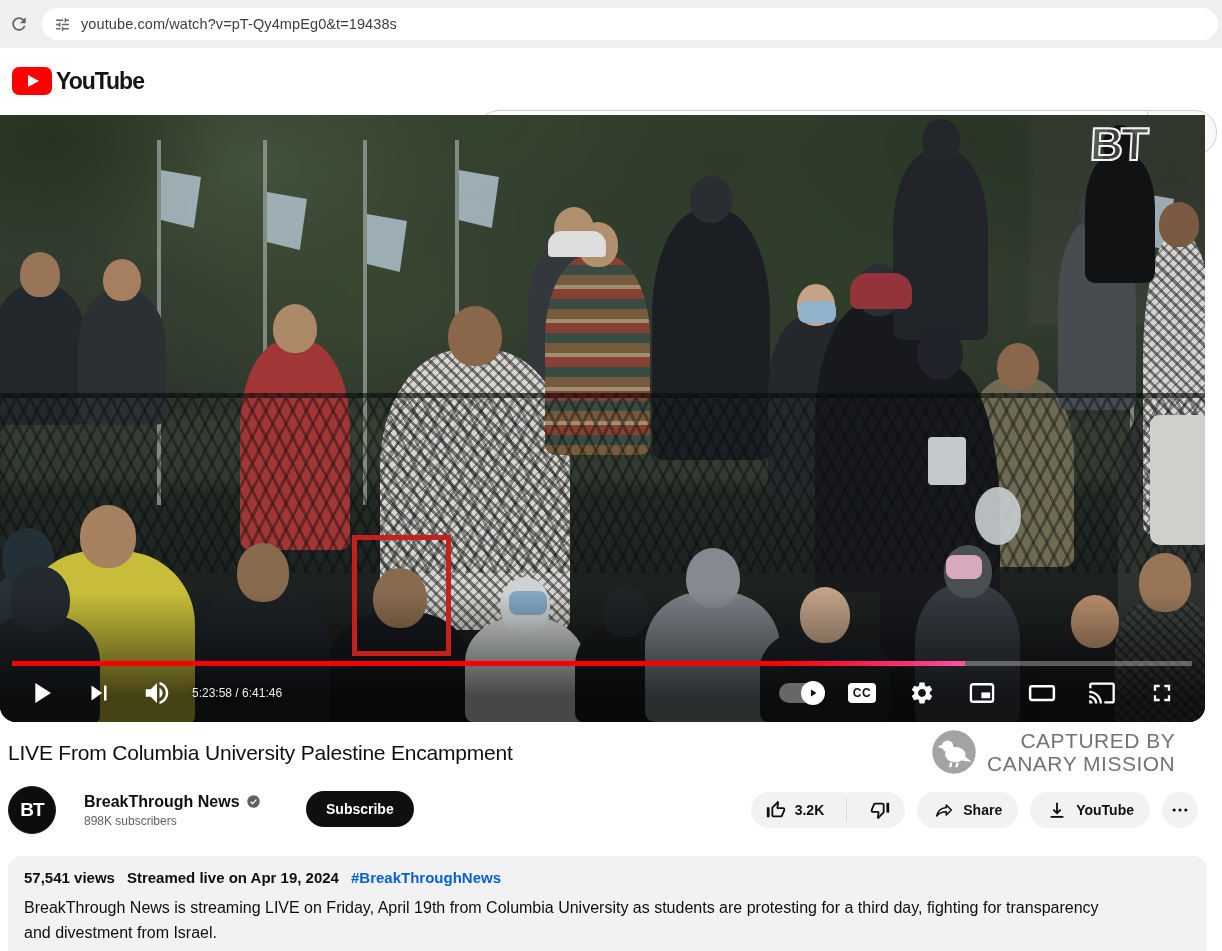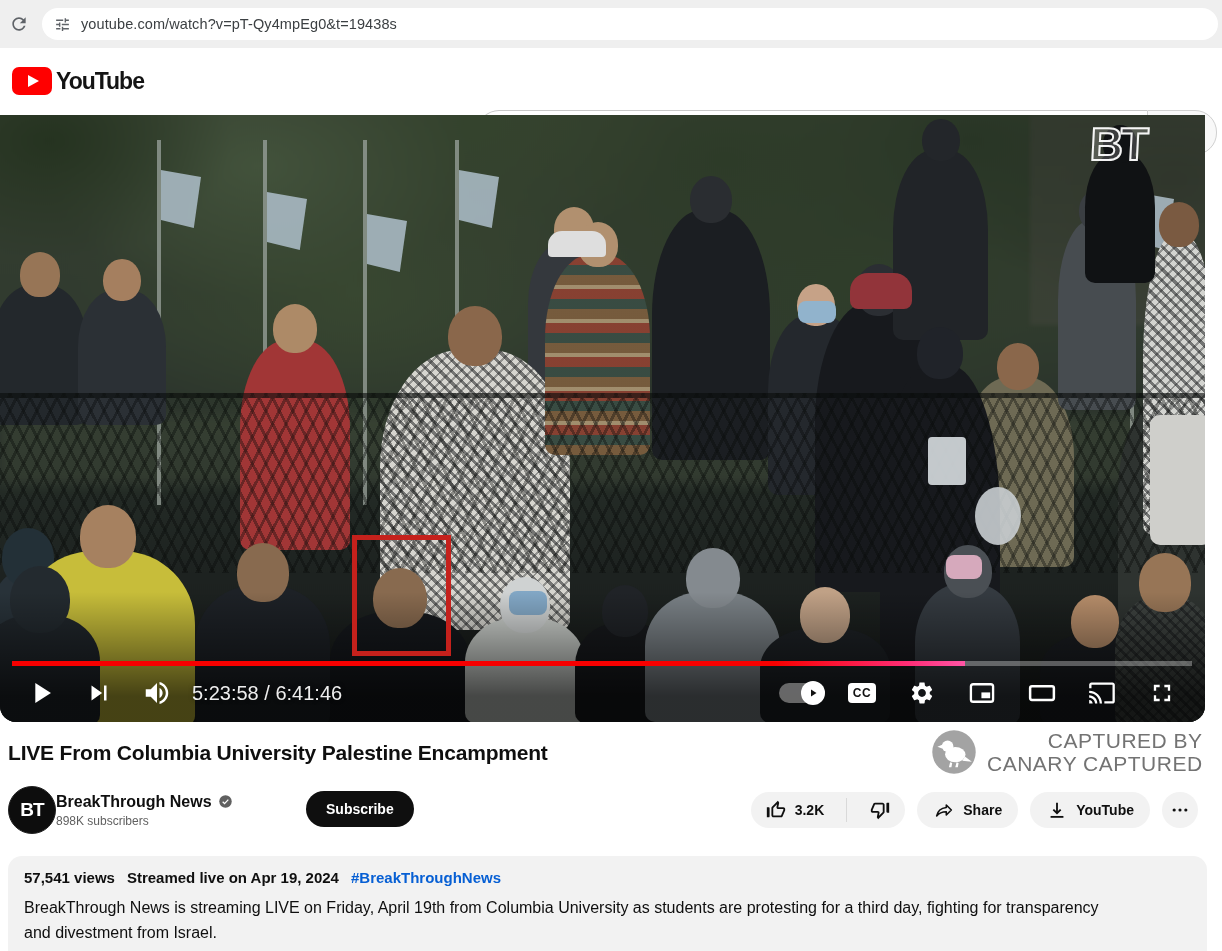--- a/index.html
+++ b/index.html
@@ -74,38 +74,38 @@
     background:linear-gradient(180deg,rgba(0,0,0,0) 0%,rgba(0,0,0,.65) 80%);}
   .progress{position:absolute;left:12px;right:13px;bottom:56px;height:5px;z-index:9;
     background:rgba(255,255,255,.32);cursor:pointer;}
   .progress-played{height:100%;width:80.8%;
     background:linear-gradient(90deg,#f70000 0%,#f70000 80%,#ff2d76 94%,#ff55a5 100%);}
   .controls{position:absolute;left:12px;right:13px;bottom:5px;height:48px;z-index:9;display:flex;
     align-items:center;}
   .ctl{width:58px;height:48px;background:none;border:none;display:flex;align-items:center;
     justify-content:center;cursor:pointer;padding:0;}
   .ctl-right{width:60px;}
-  .time{color:#eee;font-size:20px;margin-left:6px;text-shadow:0 0 4px rgba(0,0,0,.5);white-space:nowrap;}
+  .time{color:#eee;font-size:12px;margin-left:6px;text-shadow:0 0 4px rgba(0,0,0,.5);white-space:nowrap;}
   .spacer{flex:1;}
   .toggle-track{width:46px;height:20px;border-radius:10px;background:rgba(120,120,120,.85);position:relative;}
   .toggle-knob{position:absolute;right:0;top:-2px;width:24px;height:24px;border-radius:50%;background:#fff;
     display:flex;align-items:center;justify-content:center;}
   .cc-badge{background:#fff;color:#111;font-weight:700;font-size:12px;padding:3px 5px;border-radius:4px;
     letter-spacing:.5px;}
 
   
-  .video-title{position:absolute;left:8px;top:741px;width:900px;font-size:21px;font-weight:700;
+  .video-title{position:absolute;left:8px;top:741px;width:900px;font-size:21px;font-weight:400;
     color:#0f0f0f;letter-spacing:-.2px;}
   .captured{position:absolute;left:931px;top:729px;display:flex;align-items:center;gap:10px;}
   .captured-text{color:#737373;font-weight:400;font-size:21px;line-height:23px;letter-spacing:.5px;text-align:right;}
   .channel-row{position:absolute;left:8px;top:786px;display:flex;align-items:center;}
   .avatar{width:48px;height:48px;border-radius:50%;background:#0d0d0d;color:#fff;display:flex;
     align-items:center;justify-content:center;font-weight:800;font-size:19px;letter-spacing:-1px;
     transform:none;cursor:pointer;border:1px solid #222;box-sizing:border-box;}
-  .ch-meta{margin-left:0;}
+  .ch-meta{margin-left:28px;}
   .ch-name-line{display:flex;align-items:center;gap:6px;}
   .ch-name{font-size:16px;font-weight:700;color:#0f0f0f;cursor:pointer;}
   .ch-subs{font-size:12px;color:#606060;margin-top:3px;}
   .subscribe{position:absolute;left:306px;top:791px;height:36px;padding:0 20px;border:none;
     border-radius:18px;background:#0f0f0f;color:#fff;font-size:14px;font-weight:700;cursor:pointer;
     font-family:"Liberation Sans",sans-serif;}
   .action-bar{position:absolute;top:792px;right:24px;display:flex;gap:12px;}
   .pill{height:36px;background:#f2f2f2;border:none;border-radius:18px;display:flex;align-items:center;
     font-size:14px;font-weight:600;color:#0f0f0f;cursor:pointer;padding:0 16px;gap:8px;
     font-family:"Liberation Sans",sans-serif;}
@@ -291,21 +291,21 @@
       <g fill="#fff">
           <ellipse cx="19" cy="20" rx="8" ry="6"></ellipse>
           <circle cx="13" cy="13.5" r="4.5"></circle>
           <path d="M9.2 12.2l-4.2 1.6 4.2 1.6z"></path>
           <path d="M26.5 21.5l5.5 4.2-7.5-.8z"></path>
           <path d="M15 26l-1 4h2l.6-3.4zM20 26l-1 4h2l.6-3.4z"></path>
         </g>
     </svg>
     <div class="captured-text">
       <div>CAPTURED BY</div>
-      <div>CANARY CAPTURED</div>
+      <div>CANARY MISSION</div>
     </div>
   </div>
 
   <div class="channel-row">
     <div class="avatar">BT</div>
     <div class="ch-meta">
       <div class="ch-name-line">
         <span class="ch-name">BreakThrough News</span>
         <svg width="15" height="15" viewBox="0 0 24 24">
             <circle cx="12" cy="12" r="10" fill="#606060"></circle>

